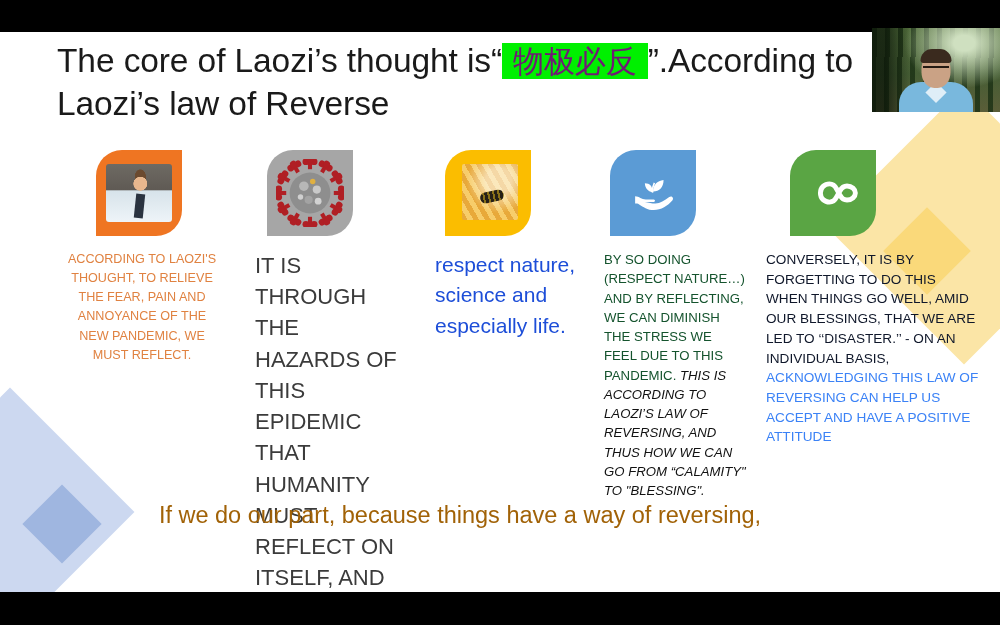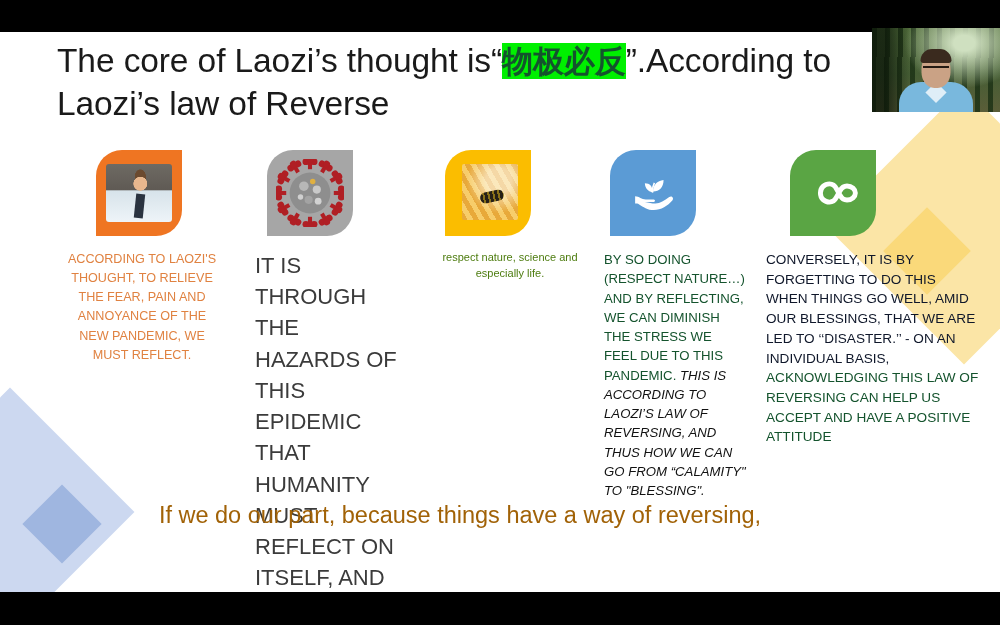--- a/index.html
+++ b/index.html
@@ -83,23 +83,22 @@
     top: 8px;
     width: 880px;
     font-size: 33.5px;
     line-height: 1.28;
     color: #1a1a1a;
     font-weight: 400;
     letter-spacing: -0.1px;
   }
   .hl {
     background: #00f000;
-    color: #14532d;
-    padding: 0 0;
-    font-weight: bold;
+    color: #701a75;
+    padding: 0 11px;
   }
   .cjk { font-family: "DejaVu Sans", sans-serif; font-size: 31px; }
 
   
   .cols {
     position: absolute;
     left: 0;
     top: 0;
     width: 1000px;
     height: 560px;
@@ -127,35 +126,35 @@
   #col1 .body { text-align: center; color: #e08241; font-size: 12.6px; line-height: 1.52; }
 
   
   #col2 { left: 255px; width: 150px; }
   #col2 .tile { background: #a6a6a6; margin-left: 12px; }
   #col2 .body { text-align: left; color: #3b3b3b; font-size: 22px; line-height: 1.42; }
 
   
   #col3 { left: 435px; width: 150px; }
   #col3 .tile { background: #fbbd00; margin-left: 10px; }
-  #col3 .body { text-align: center; color: #4d7c0f; font-size: 11px; line-height: 1.45; }
+  #col3 .body { text-align: left; color: #1d4ed8; font-size: 21px; line-height: 1.45; }
 
   
   #col4 { left: 604px; width: 142px; }
   #col4 .tile { background: #5b9bd5; margin-left: 6px; }
   #col4 .body { text-align: left; font-size: 13.2px; line-height: 1.46; color: #000; }
   #col4 .seg-blue { color: #14532d; }
   #col4 .seg-black { color: #111; font-style: italic; }
 
   
   #col5 { left: 766px; width: 215px; }
   #col5 .tile { background: #5aa544; margin-left: 24px; }
   #col5 .body { text-align: left; font-size: 13.6px; line-height: 1.45; color: #000; }
   #col5 .seg-green { color: #0f172a; }
-  #col5 .seg-black { color: #14532d; }
+  #col5 .seg-black { color: #3b82f6; }
 
   
   .art-photo {
     position: absolute;
     left: 10px; top: 14px;
     width: 66px; height: 58px;
     border-radius: 3px;
     overflow: hidden;
   }
   .photo-man {

